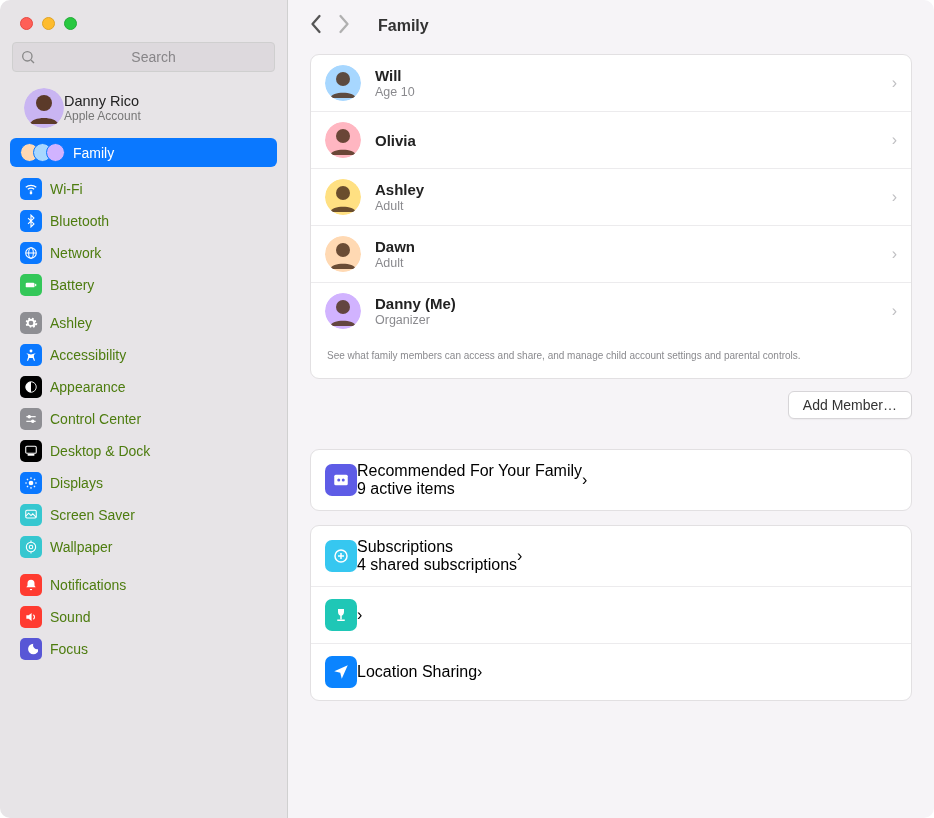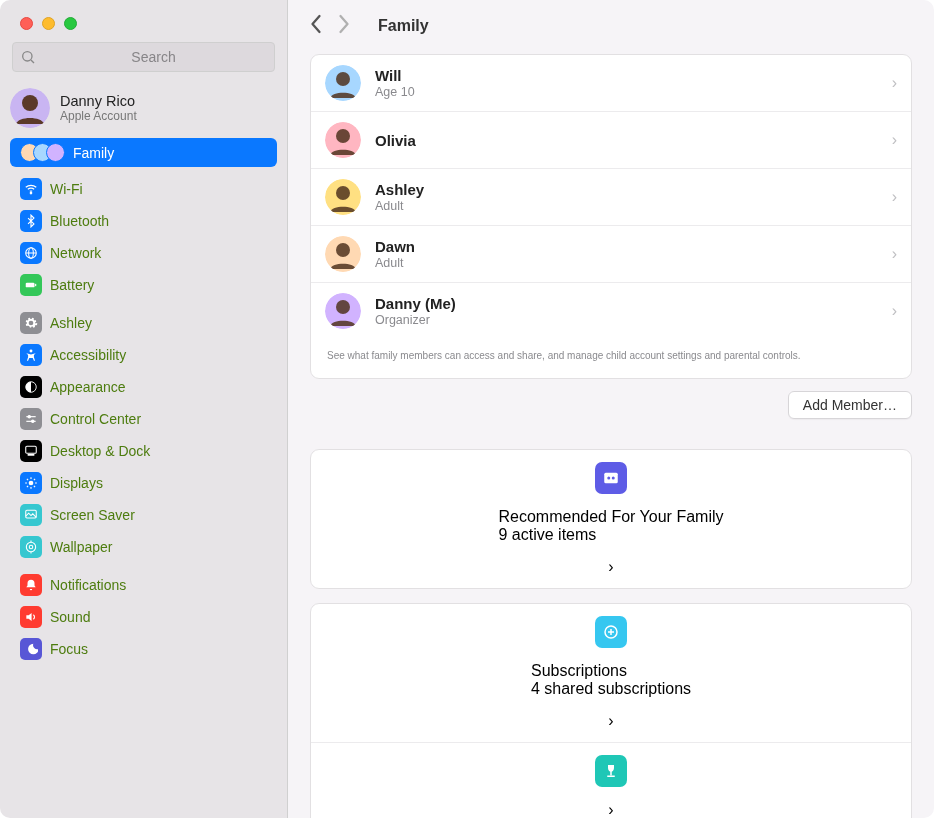--- a/index.html
+++ b/index.html
@@ -12,21 +12,21 @@
 .traffic span { width:13px; height:13px; border-radius:50%; }
 .tr-red{background:#ff5f57;border:1px solid #e8473f;}
 .tr-yel{background:#febc2e;border:1px solid #e0a324;}
 .tr-grn{background:#28c840;border:1px solid #23ab38;}
 
 .search { margin:0 12px 10px; position:relative; }
 .search input{ width:100%; height:30px; border-radius:4px; border:1px solid #cfcfcf; background:#ddd9dd; padding:0 10px 0 30px; font-size:14px; color:#333;text-align:center;}
 .search input::placeholder{color:#878588;}
 .search svg{position:absolute;left:8px;top:7px;stroke:#888;fill:none;}
 
-.account-row{display:flex;align-items:center;gap:10px;padding:6px 18px 10px 10px;cursor:pointer;}
+.account-row{display:flex;align-items:center;padding:6px 18px 10px 24px;cursor:pointer;}
 .avatar{width:40px;height:40px;border-radius:50%;}
 .account-text .n{font-size:14.5px;color:#222;}
 .account-text .s{font-size:12px;color:#777;}
 
 .nav{flex:1;overflow:hidden;padding:0 10px 10px;}
 .nav-group{margin-top:6px;}
 .nav-item{display:flex;align-items:center;gap:8px;padding:5px 10px;border-radius:6px;font-size:14px;color:#4d7c0f;cursor:pointer;}
 .nav-item.selected{background:#0a78ff;color:#fff;font-weight:500;}
 .nav-icon{width:22px;height:22px;border-radius:5px;display:flex;align-items:center;justify-content:center;flex:0 0 22px;font-size:13px;color:#fff;}
 .nav-icon svg{width:14px;height:14px;}
@@ -48,21 +48,21 @@
 .row .who{flex:1;min-width:0;}
 .row .pn{font-size:15px;font-weight:600;color:#222;}
 .row .ps{font-size:12.5px;color:#8a8a8e;margin-top:1px;}
 .row .chevr{color:#c0c0c3;}
 .avatar-sm{width:36px;height:36px;border-radius:50%;}
 .footnote{padding:10px 16px 14px;font-size:10px;color:#8a8a8e;line-height:1.45;}
 
 .btn-row{display:flex;justify-content:flex-end;margin:12px 0 30px;}
 .btn{background:#fff;border:1px solid #d7d5d8;border-radius:6px;padding:5px 14px;font-size:14px;color:#333;cursor:pointer;box-shadow:0 1px 1px rgba(0,0,0,.04);}
 
-.sect-row{display:flex;align-items:center;padding:12px 14px;gap:14px;cursor:pointer;flex-direction:column;}
+.sect-row{display:flex;align-items:center;padding:12px 14px;cursor:pointer;}
 .sect-row + .sect-row{border-top:1px solid #ecebed;}
 .sect-icon{width:32px;height:32px;border-radius:7px;display:flex;align-items:center;justify-content:center;flex:0 0 32px;color:#fff;font-size:16px;}
 .gap{height:14px;}
 
 
 .content::-webkit-scrollbar{width:0;}
 </style>
 </head>
 <body>
 

